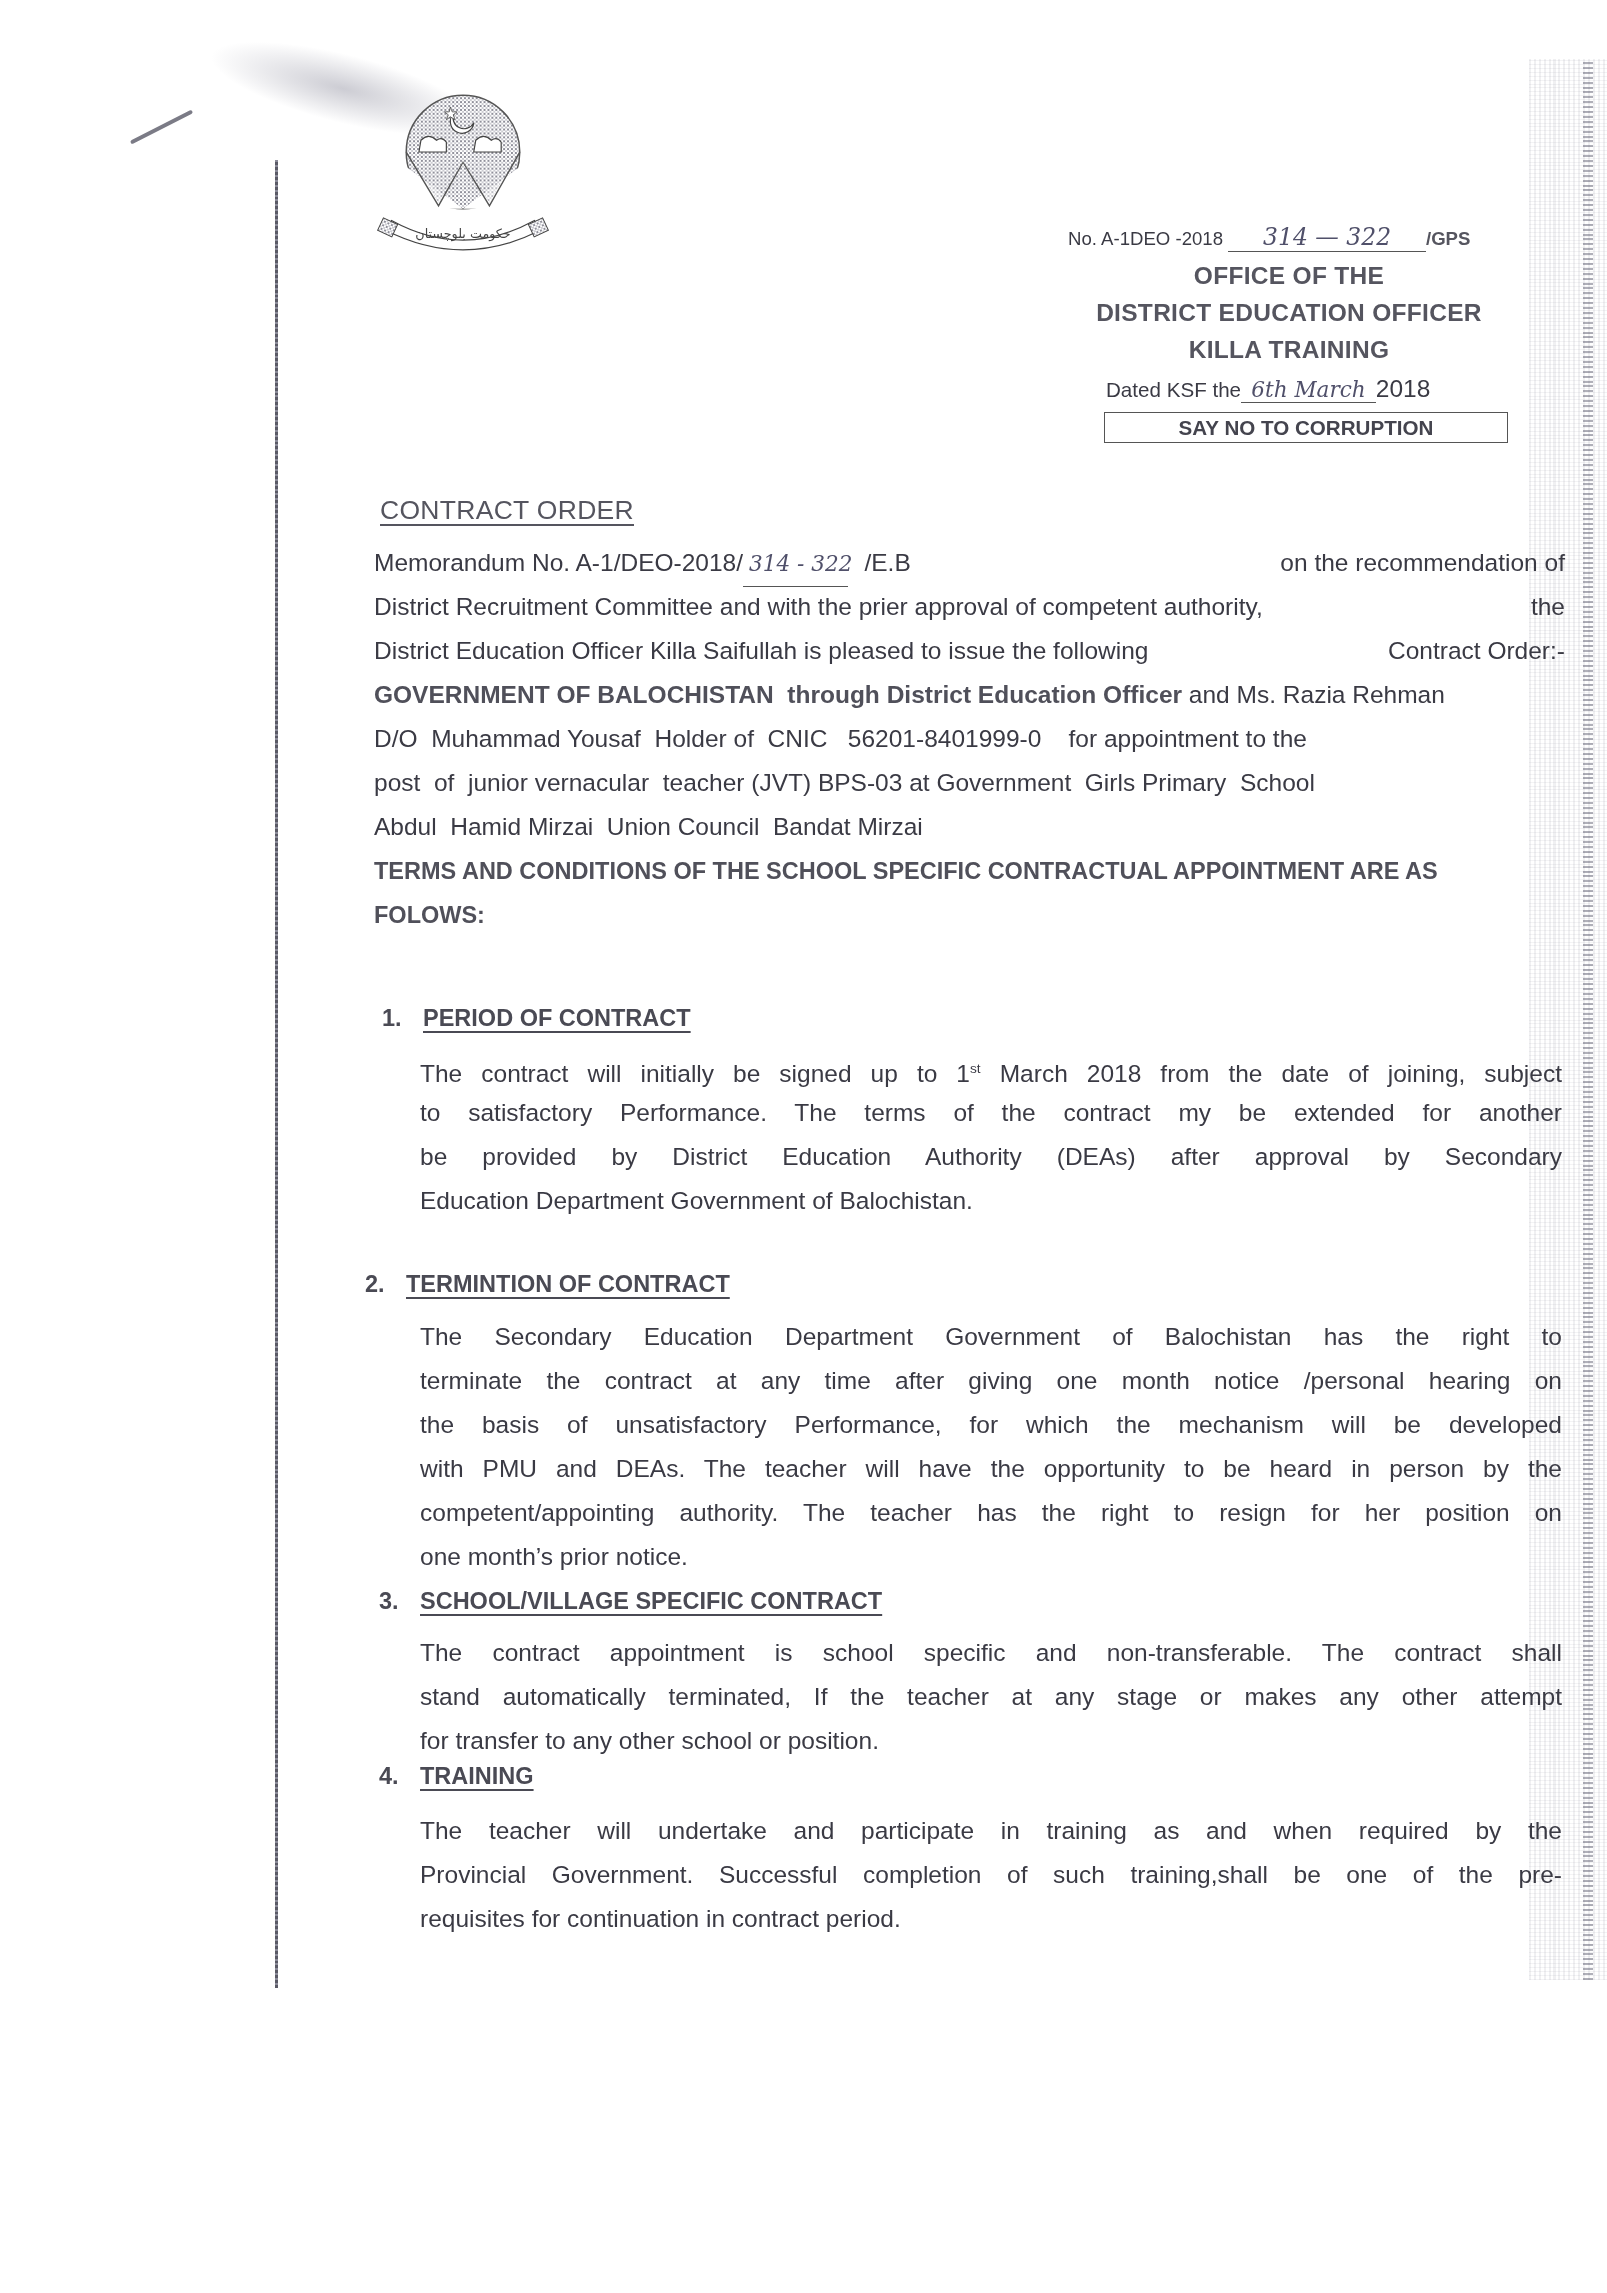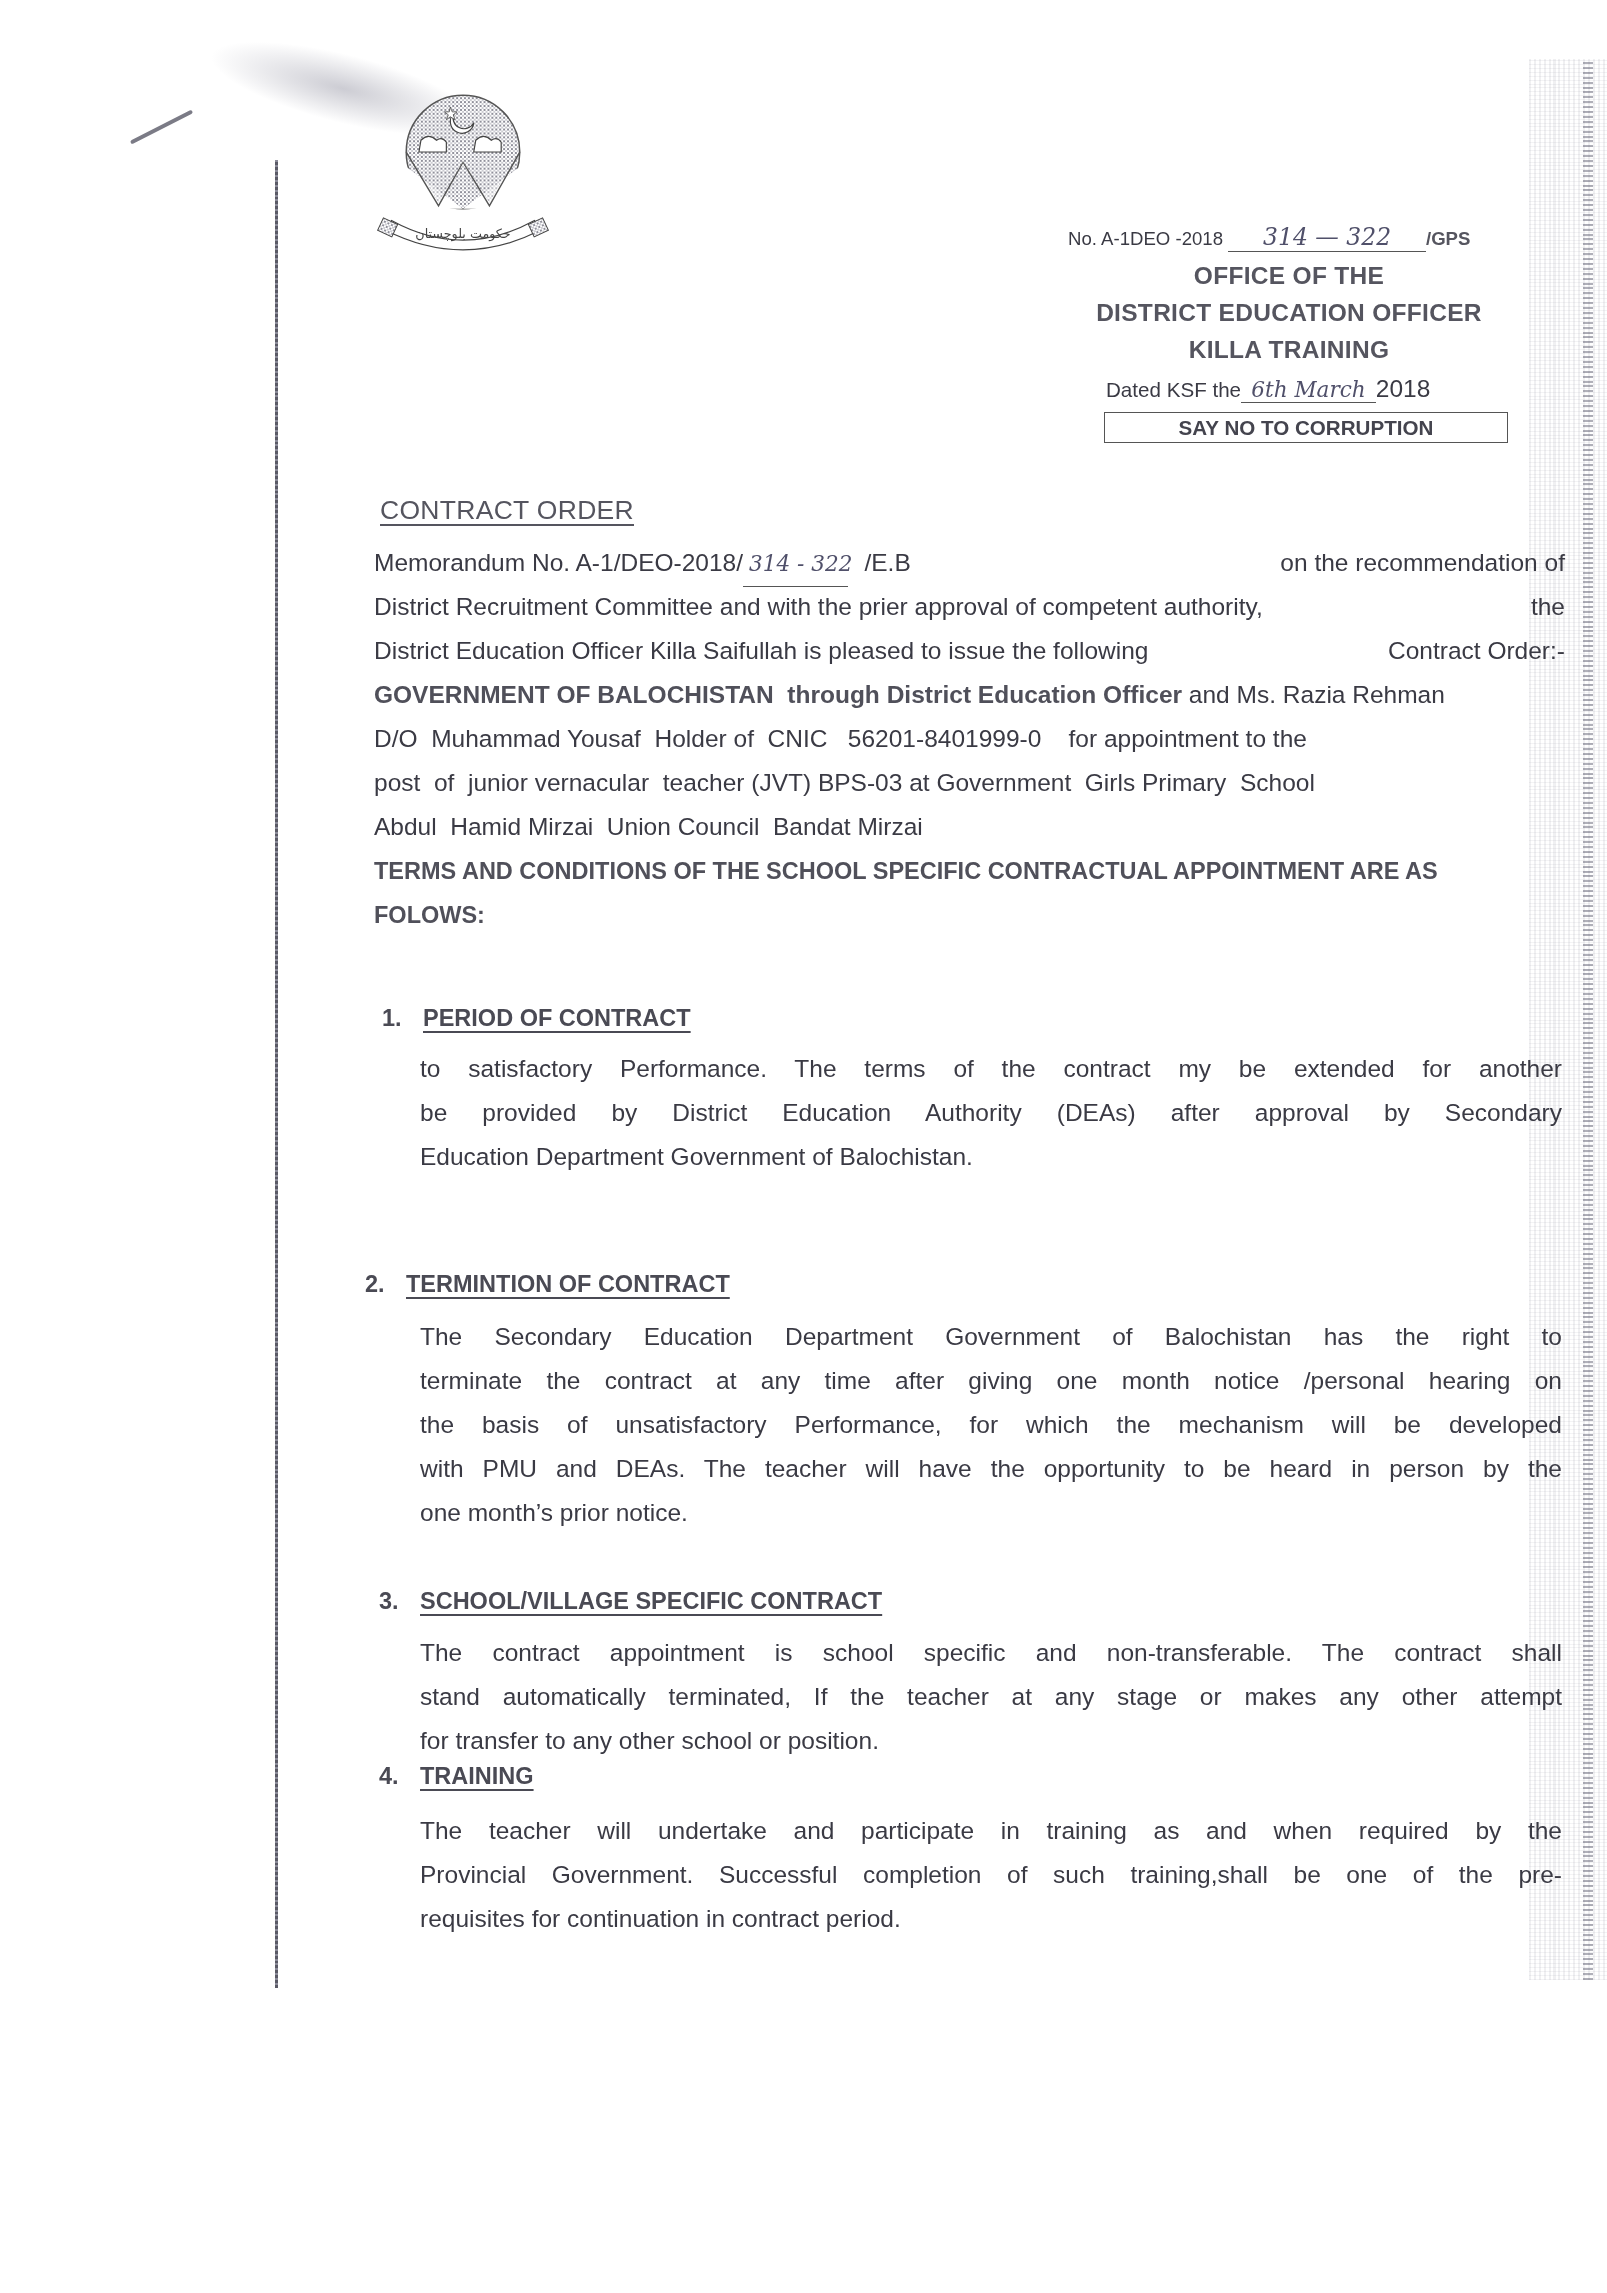--- a/index.html
+++ b/index.html
@@ -164,33 +164,35 @@
   </div>
   <div class="line left bold" style="font-size:23.5px;">
     <span>FOLOWS:</span>
   </div>
 </div>
 
 <div class="section-title" style="left:382px; top:1005px;">
   <span class="num">1.</span><span class="ttl">PERIOD OF CONTRACT</span>
 </div>
 <div class="sec-body" style="top:1047px;">
+  <div class="just"><span>The contract will initially be signed up to 1</span><sup>st</sup><span> March 2018 from the date of joining, subject</span></div>
   <div class="just">to satisfactory Performance. The terms of the contract my be extended for another</div>
   <div class="just">be provided by District Education Authority (DEAs) after approval by Secondary</div>
   <div class="just last">Education Department Government of Balochistan.</div>
 </div>
 
 <div class="section-title" style="left:365px; top:1271px;">
   <span class="num">2.</span><span class="ttl">TERMINTION OF CONTRACT</span>
 </div>
 <div class="sec-body" style="top:1315px;">
   <div class="just">The Secondary Education Department Government of Balochistan has the right to</div>
   <div class="just">terminate the contract at any time after giving one month notice /personal hearing on</div>
   <div class="just">the basis of unsatisfactory Performance, for which the mechanism will be developed</div>
   <div class="just">with PMU and DEAs. The teacher will have the opportunity to be heard in person by the</div>
+  <div class="just">competent/appointing authority. The teacher has the right to resign for her position on</div>
   <div class="just last">one month’s prior notice.</div>
 </div>
 
 <div class="section-title" style="left:379px; top:1588px;">
   <span class="num">3.</span><span class="ttl">SCHOOL/VILLAGE SPECIFIC CONTRACT</span>
 </div>
 <div class="sec-body" style="top:1631px;">
   <div class="just">The contract appointment is school specific and non-transferable. The contract shall</div>
   <div class="just">stand automatically terminated, If the teacher at any stage or makes any other attempt</div>
   <div class="just last">for transfer to any other school or position.</div>

